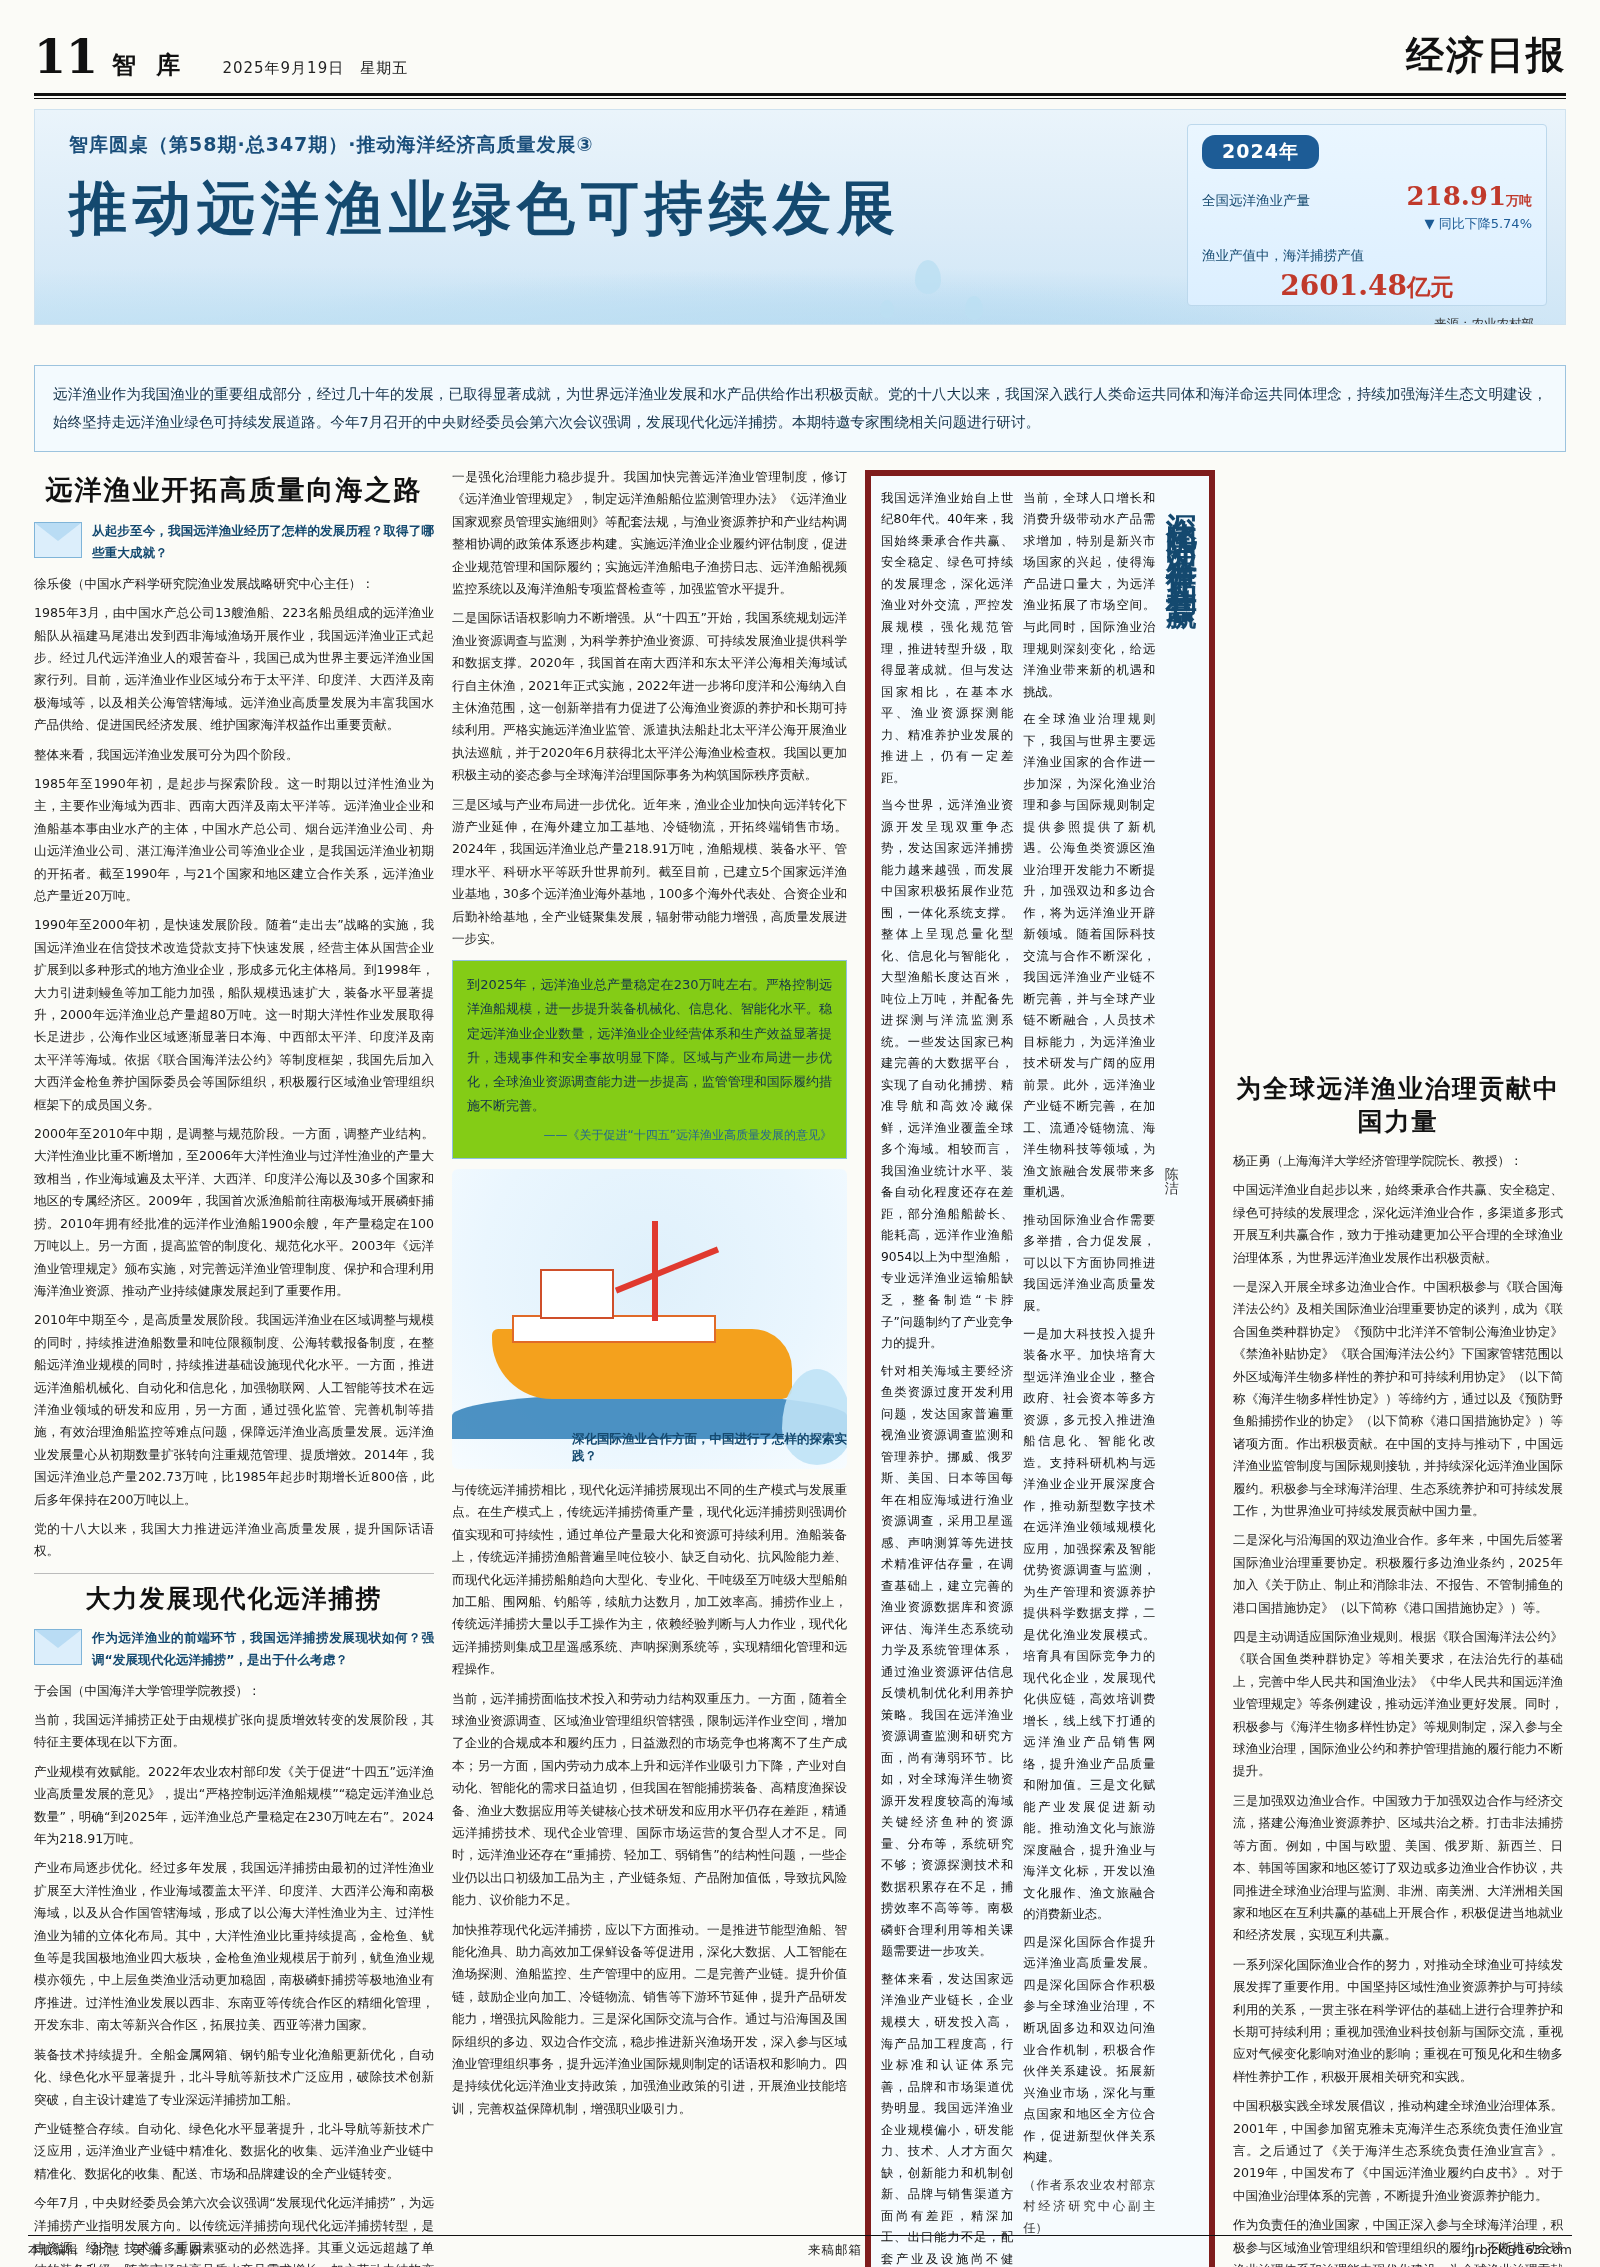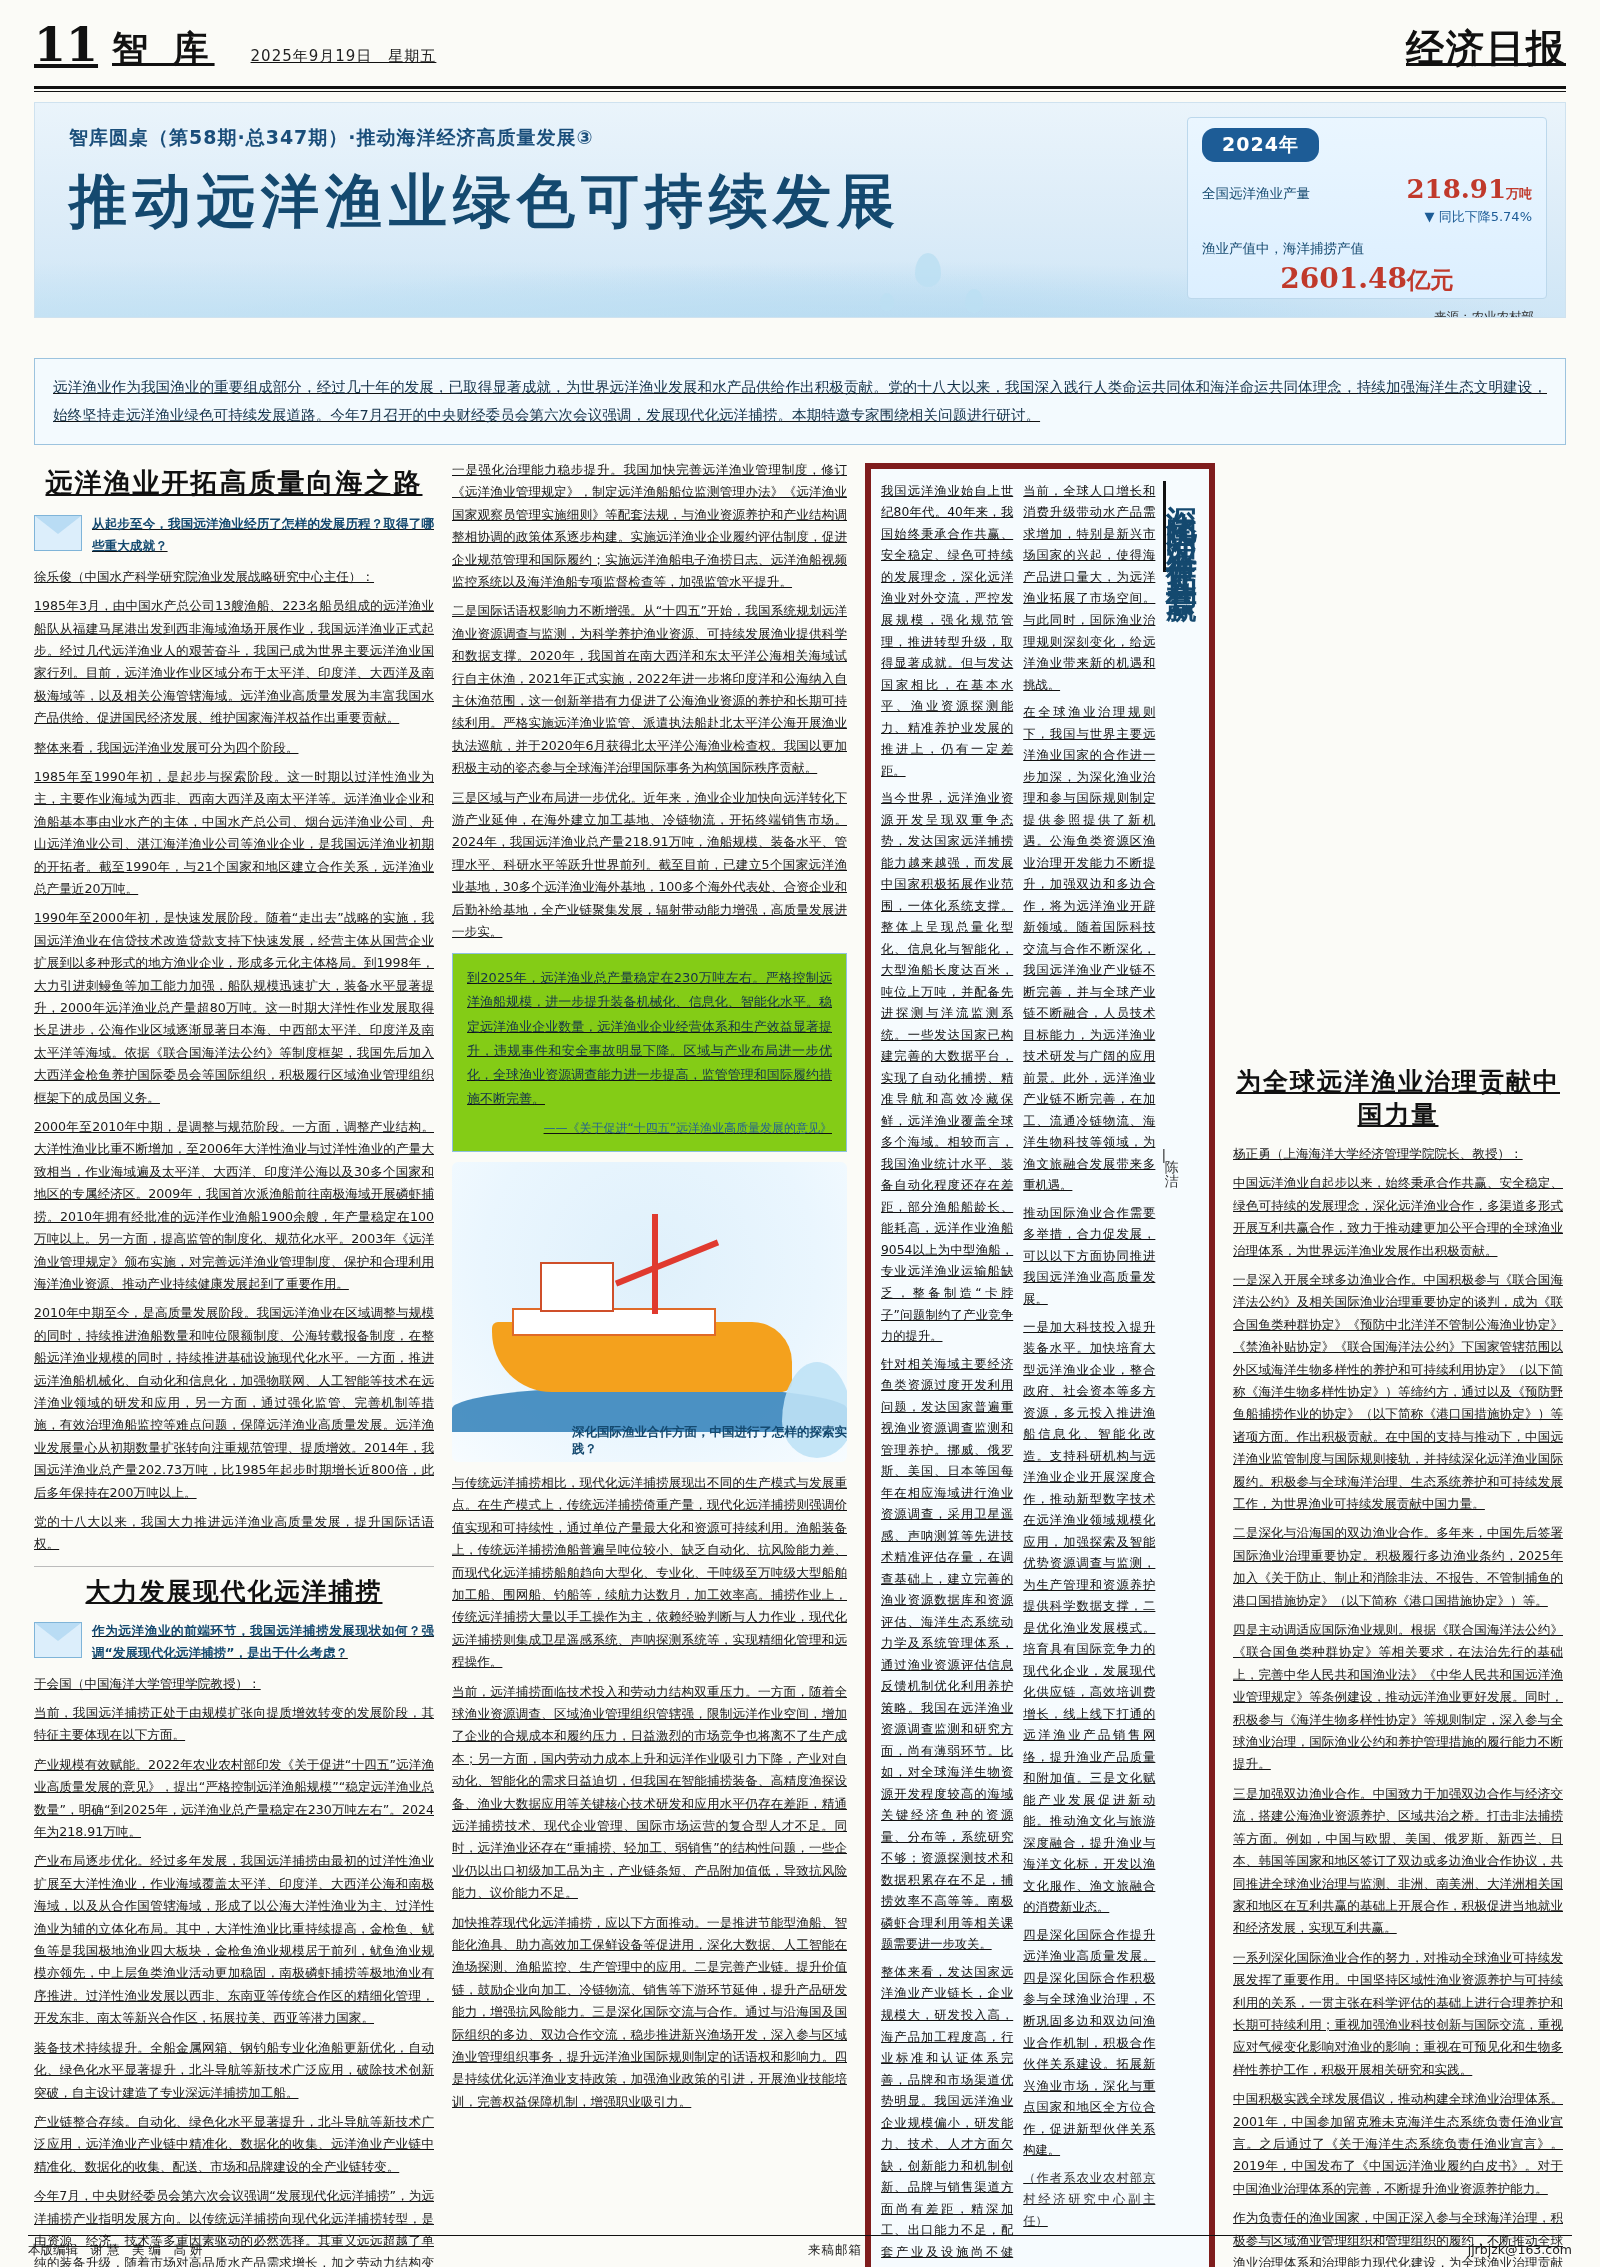--- a/index.html
+++ b/index.html
@@ -4,27 +4,27 @@
 <style>
   html,body{margin:0;padding:0;}
   body{
     width:1600px;height:2267px;
     background:#fbfbf7;
     font-family:"DejaVu Sans","Liberation Sans",sans-serif;
     color:#111;
     position:relative;
     overflow:hidden;
   }
-  .page{position:relative;width:1600px;height:2267px;box-sizing:border-box;padding:8px 28px;text-decoration:underline;}
+  .page{position:relative;width:1600px;height:2267px;box-sizing:border-box;padding:16px 28px;}
 
   
   .masthead{display:flex;align-items:flex-end;justify-content:space-between;padding:14px 6px 6px 6px;}
   .mh-left{display:flex;align-items:baseline;gap:14px;}
   .mh-pageno{font-family:"DejaVu Serif","Liberation Serif",serif;font-size:46px;font-weight:bold;line-height:1;}
-  .mh-section{font-family:"DejaVu Serif","Liberation Serif",serif;font-size:36px;font-weight:bold;letter-spacing:6px;}
+  .mh-section{font-family:"DejaVu Serif","Liberation Serif",serif;font-size:24px;font-weight:bold;letter-spacing:6px;}
   .mh-date{font-size:15px;color:#222;margin-left:22px;letter-spacing:1px;}
   .mh-right{font-family:"DejaVu Serif","Liberation Serif",serif;font-size:38px;font-weight:bold;letter-spacing:2px;color:#111;}
   .mh-rule{height:3px;background:#111;margin:6px 6px 0 6px;}
   .mh-rule2{height:1px;background:#111;margin:2px 6px 0 6px;}
 
   
   .hero{position:relative;margin:10px 6px 0 6px;height:214px;
     background:linear-gradient(180deg,#eaf4fb 0%,#dcecf8 55%,#cfe6f6 100%);
     border:1px solid #cfe2ef;overflow:hidden;}
   .hero-kicker{position:absolute;left:34px;top:22px;font-size:19px;font-weight:bold;color:#1a4e7a;letter-spacing:1px;}

